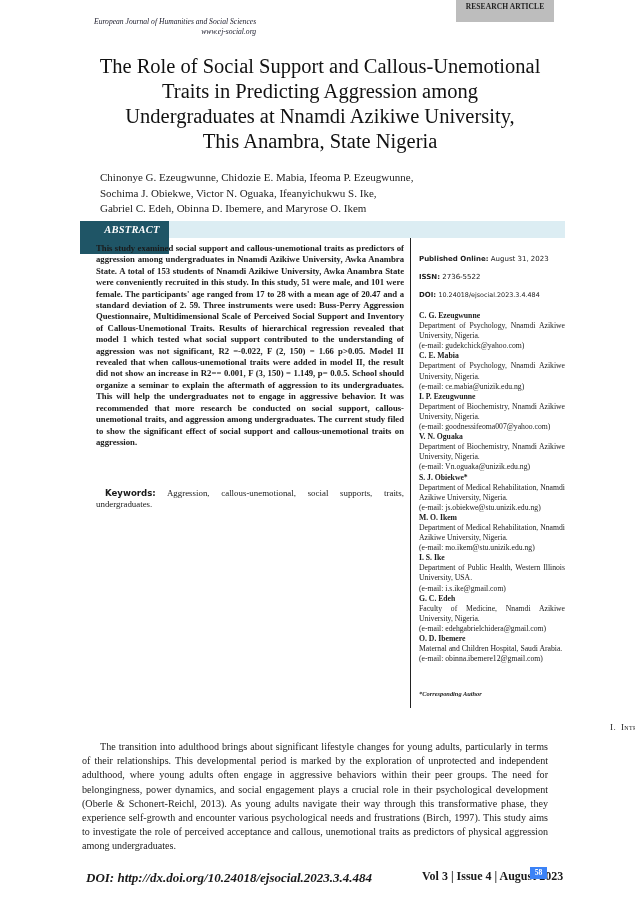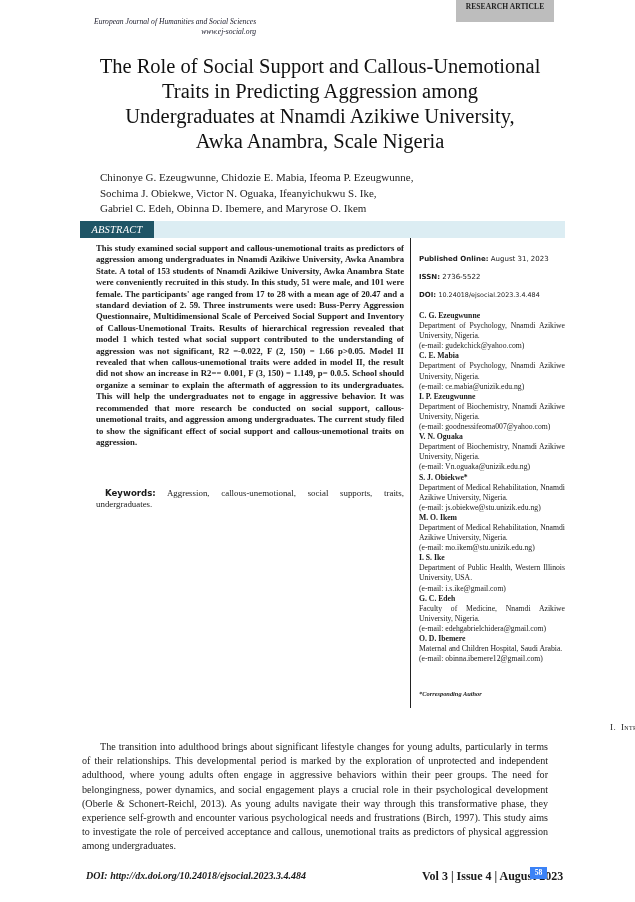--- a/index.html
+++ b/index.html
@@ -2,55 +2,55 @@
 <html><head>
 <meta charset="utf-8">
 <style>
   html, body { margin: 0; padding: 0; background: #ffffff; }
   body { width: 635px; height: 902px; position: relative; overflow: hidden; color: #111; font-family: "Liberation Serif", serif; }
   .badge { position: absolute; left: 456px; top: 0; width: 98px; height: 22px; background: #bdbdbd; font-family: "Liberation Serif", serif; font-weight: bold; font-size: 7.5px; color: #222; text-align: center; line-height: 14px; letter-spacing: 0.1px; }
   .journal { position: absolute; left: 94px; top: 17px; font-style: italic; font-size: 7.6px; line-height: 9.5px; color: #1a1a2a; text-align: right; }
   .title { position: absolute; left: 60px; top: 54px; width: 520px; text-align: center; font-size: 20.5px; line-height: 25px; color: #111; }
   .authors { position: absolute; left: 100px; top: 170px; width: 440px; text-align: left; font-size: 11px; line-height: 15.5px; color: #222; }
   .abs-bar { position: absolute; left: 80px; top: 221px; width: 485px; height: 17px; background: #dcedf3; }
-  .abs-label { position: absolute; left: 80px; top: 221px; width: 74px; height: 17px; background: #1f5566; color: #fff; font-weight: normal; font-style: italic; font-size: 10.5px; line-height: 17px; text-align: center; letter-spacing: 0.2px; }
+  .abs-label { position: absolute; left: 80px; top: 221px; width: 74px; height: 33px; background: #1f5566; color: #fff; font-weight: bold; font-style: italic; font-size: 10.5px; line-height: 17px; text-align: center; letter-spacing: 0.2px; padding-left: 15px; }
   .abstract { position: absolute; left: 96px; top: 243px; width: 308px; font-weight: bold; font-size: 8.7px; line-height: 11.4px; text-align: justify; color: #1a1a1a; }
   .keywords { position: absolute; left: 96px; top: 488px; width: 308px; font-size: 8.9px; line-height: 11px; text-align: justify; color: #1a1a1a; }
   .keywords b { font-family: "DejaVu Sans", sans-serif; font-size: 8.6px; padding-left: 9px; }
   .divider { position: absolute; left: 410px; top: 238px; width: 1px; height: 470px; background: #222; }
   .meta { position: absolute; left: 419px; top: 255px; width: 146px; font-family: "DejaVu Sans", sans-serif; font-size: 7px; color: #222; }
   .meta .row { margin-bottom: 9px; line-height: 9px; }
   .meta .row b { font-weight: bold; }
   .meta .doi { font-size: 6.4px; }
   .affil { position: absolute; left: 419px; top: 311px; width: 146px; font-size: 7.7px; line-height: 10.1px; color: #1a1a1a; }
   .affil .name { font-weight: bold; }
   .affil .dept { text-align: justify; text-align-last: left; }
   .corr { position: absolute; left: 419px; top: 690px; font-style: italic; font-weight: bold; font-size: 6.4px; color: #222; }
   .section { position: absolute; left: 0; top: 722px; width: 635px; text-align: right; font-size: 9px; letter-spacing: 0.3px; color: #222; margin-left: 36px; }
   .section .sc { font-variant: small-caps; }
   .intro { position: absolute; left: 82px; top: 740px; width: 466px; font-size: 10.1px; line-height: 14.2px; text-align: justify; text-indent: 18px; color: #1a1a1a; }
-  .footer-doi { position: absolute; left: 86px; top: 870px; font-style: italic; font-weight: bold; font-size: 10px; color: #1a1a1a; }
+  .footer-doi { position: absolute; left: 86px; top: 870px; font-style: italic; font-weight: bold; font-size: 13px; color: #1a1a1a; }
   .footer-vol { position: absolute; left: 422px; top: 869px; font-weight: bold; font-size: 12px; color: #1a1a1a; }
   .page-num { position: absolute; left: 530px; top: 867px; width: 17px; height: 12px; background: #3b82f6; color: #fff; font-weight: bold; font-size: 7.6px; line-height: 12px; text-align: center; }
 </style>
 </head>
 <body>
 
 <div class="badge">RESEARCH ARTICLE</div>
 
 <div class="journal">
   <div>European Journal of Humanities and Social Sciences</div>
   <div>www.ej-social.org</div>
 </div>
 
 <div class="title">
   <div>The Role of Social Support and Callous-Unemotional</div>
   <div>Traits in Predicting Aggression among</div>
   <div>Undergraduates at Nnamdi Azikiwe University,</div>
-  <div>Awka Anambra, Scale Nigeria</div>
+  <div>This Anambra, State Nigeria</div>
 </div>
 
 <div class="authors">
   <div>Chinonye G. Ezeugwunne, Chidozie E. Mabia, Ifeoma P. Ezeugwunne,</div>
   <div>Sochima J. Obiekwe, Victor N. Oguaka, Ifeanyichukwu S. Ike,</div>
   <div>Gabriel C. Edeh,  Obinna D. Ibemere, and Maryrose O. Ikem</div>
 </div>
 
 <div class="abs-bar"></div>
 <div class="abs-label">ABSTRACT</div>

